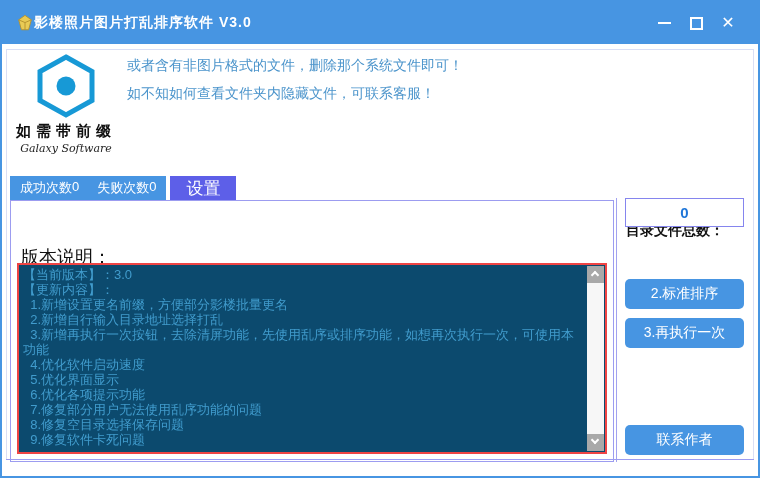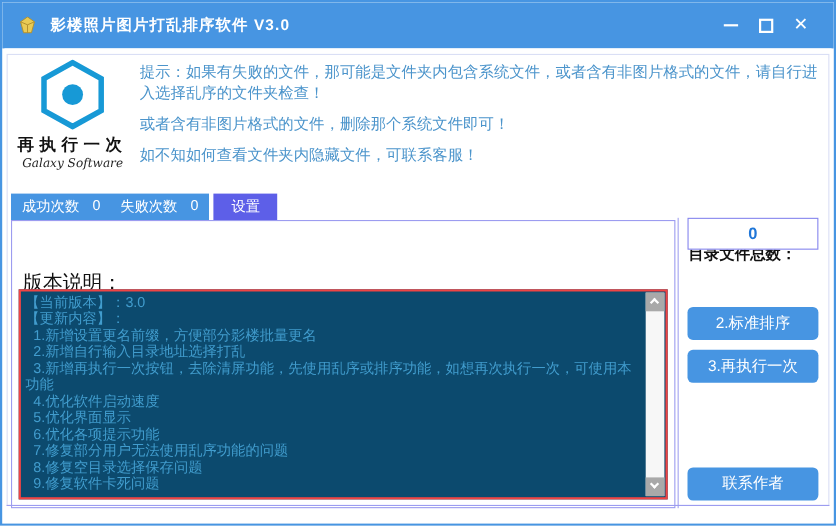--- a/index.html
+++ b/index.html
@@ -7,21 +7,21 @@
   .window {
     position: relative; width: 760px; height: 478px;
     background: #ffffff; border: 2px solid #4795e2; overflow: hidden;
   }
   
   .titlebar {
     position: absolute; left: 0; top: 0; right: 0; height: 42px;
     background: #4795e2; display: flex; align-items: center; color: #fff;
   }
   .app-icon { margin-left: 14px; width: 18px; height: 16px; flex: 0 0 auto; }
-  .title-text { margin-left: 12px; font-size: 14px; font-weight: bold; letter-spacing: 1px; }
+  .title-text { margin-left: 0; font-size: 14px; font-weight: bold; letter-spacing: 1px; }
   .win-controls { margin-left: auto; display: flex; padding-right: 14px; }
   .win-btn { width: 32px; height: 42px; display: flex; align-items: center; justify-content: center; cursor: pointer; }
   .glyph-min { width: 13px; height: 2px; background: #fff; }
   .glyph-max { width: 13px; height: 13px; border: 2px solid #fff; }
   .glyph-close { font-size: 16px; color: #fff; line-height: 1; }
   
   .content { position: absolute; left: 2px; top: 42px; right: 2px; bottom: 2px; background: #fff; }
   .inner-frame { position: absolute; left: 2px; right: 2px; top: 5px; bottom: 14px; border: 1px solid #dadff5; pointer-events: none; }
   
   .logo-block { position: absolute; left: 6px; top: 10px; width: 112px; text-align: center; }
@@ -29,23 +29,23 @@
   .brand-cn { display: block; margin-top: 4px; font-family: "DejaVu Serif", serif; font-weight: bold; font-size: 15px; letter-spacing: 5px; color: #111; }
   .brand-en { display: block; margin-top: 1px; font-family: "DejaVu Serif", serif; font-style: italic; font-size: 11px; color: #222; }
   .tips { position: absolute; left: 123px; top: 12px; right: 10px; color: #4b94cb; font-size: 14px; line-height: 19px; }
   .tips p { margin-bottom: 9px; }
   
   .tabs { position: absolute; left: 6px; top: 132px; height: 24px; display: flex; align-items: stretch; }
   .tab-counts {
     background: #4795e2; color: #fff; font-size: 13px;
     display: flex; align-items: center; padding: 0 10px; gap: 18px;
   }
-  .tab-count-item { display: flex; gap: 12px; cursor: pointer; }
+  .tab-count-item { display: flex; gap: 0; cursor: pointer; }
   .tab-settings {
-    margin-left: 4px; background: #5d5fe8; color: #fff; font-size: 13px;
+    margin-left: 4px; background: #5d5fe8; color: #fff; font-size: 17px;
     display: flex; align-items: center; padding: 0 16px; cursor: pointer;
   }
   
   .left-panel { position: absolute; left: 6px; top: 156px; width: 604px; height: 262px; border: 1px solid #9c9cf0; background: #fff; }
   .prefix-row { position: absolute; left: 0; top: 8px; right: 0; height: 26px; }
   .prefix-label { position: absolute; left: 10px; top: 5px; font-size: 14px; color: #111; }
   .prefix-input {
     position: absolute; left: 77px; top: 0; width: 140px; height: 25px;
     border: 1px solid #8585ee; background: #fff; font-size: 13px; padding: 0 4px;
     font-family: "Liberation Sans", sans-serif; outline: none;
@@ -108,26 +108,25 @@
   </div>
 
   <div class="content">
     <div class="inner-frame"></div>
 
     <div class="logo-block">
       <svg class="logo-svg" width="62" height="64" viewBox="0 0 62 64">
         <polygon points="31,3 57,17.5 57,46.5 31,61 5,46.5 5,17.5" fill="none" stroke="#1799d6" stroke-width="5" stroke-linejoin="miter"></polygon>
         <circle cx="31" cy="32" r="9.5" fill="#1799d6"></circle>
       </svg>
-      <span class="brand-cn">再执行一次</span>
+      <span class="brand-cn">如需带前缀</span>
       <span class="brand-en">Galaxy Software</span>
     </div>
 
     <div class="tips">
-      <p>提示：如果有失败的文件，那可能是文件夹内包含系统文件，或者含有非图片格式的文件，请自行进入选择乱序的文件夹检查！</p>
       <p>或者含有非图片格式的文件，删除那个系统文件即可！</p>
       <p>如不知如何查看文件夹内隐藏文件，可联系客服！</p>
     </div>
 
     <div class="tabs">
       <div class="tab-counts">
         <span class="tab-count-item">
           <span>成功次数</span>
           <span>0</span>
         </span>

